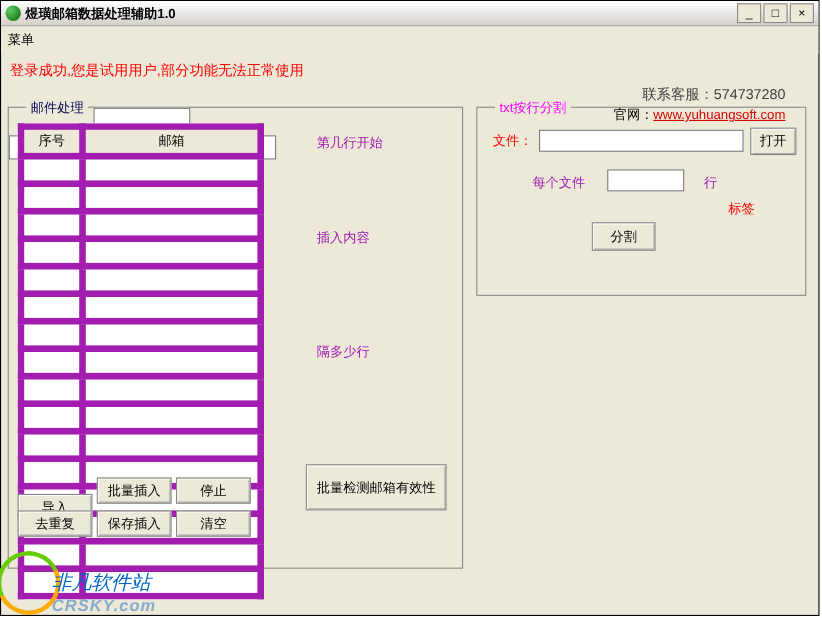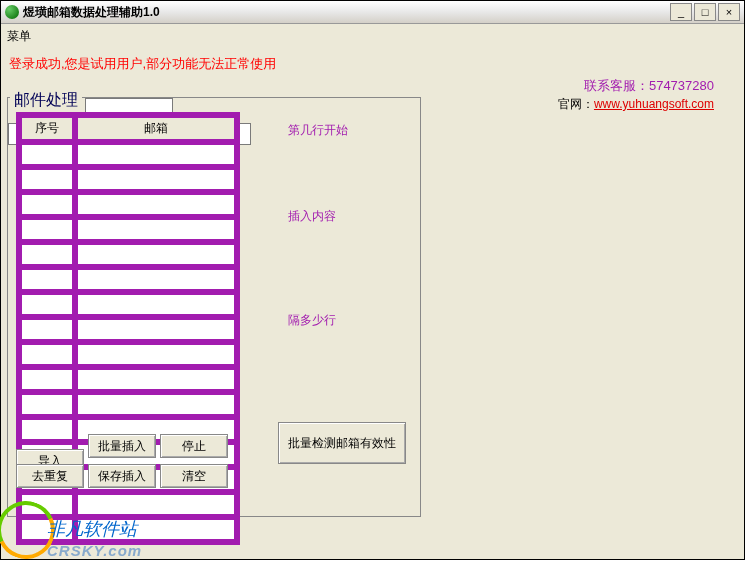--- a/index.html
+++ b/index.html
@@ -6,25 +6,25 @@
   .window{width:745px;height:560px;border:1px solid #000;background:#ece9d8;position:relative;box-sizing:border-box}
   .titlebar{height:22px;background:linear-gradient(#fff,#e8e8e8 50%,#d4d0c8);border-bottom:1px solid #999;display:flex;align-items:center;padding:0 4px}
   .title-icon{width:14px;height:14px;border-radius:50%;background:radial-gradient(circle at 30% 30%,#6c6,#060);margin-right:4px;display:inline-block}
   .title-text{flex:1;font-weight:bold;color:#000}
   .winbtns{display:flex;gap:2px}
   .winbtn{width:20px;height:16px;background:#ece9d8;border:1px solid #888;display:flex;align-items:center;justify-content:center;font-family:Arial;font-size:11px;line-height:1;cursor:default}
   .menubar{padding:4px 6px;color:#000;background:#ece9d8}
   .client{position:relative;padding:2px 6px 6px 6px}
   .alert{color:red;font-size:13px;margin:4px 2px}
   .contact-block{position:absolute;right:30px;top:28px;text-align:right;line-height:18px}
-  .contact-block .qq{color:#a21caf;font-size:13px}
+  .contact-block .qq{color:#404040;font-size:13px}
   .contact-block .site-label{color:#000}
   .contact-block .url{color:#d00;text-decoration:underline}
   .groupbox{position:absolute;border:1px solid #888;box-sizing:border-box}
-  .groupbox>.legend{position:absolute;top:-8px;left:2px;background:#ece9d8;padding:0 4px;font-size:16px}
+  .groupbox>.legend{position:absolute;top:-8px;left:16px;background:#ece9d8;padding:0 4px;font-size:12px}
   .legend.blue{color:#005}
   .legend.pink{color:#f0f}
   
   #g-mail{left:6px;top:96px;width:414px;height:420px}
   .table{position:absolute;left:8px;top:14px;width:224px;height:312px;background:#fff;border:1px solid #888;border-collapse:collapse;overflow:hidden}
   .table th,.table td{border:6px solid #a21caf;padding:2px 6px;font-weight:normal;text-align:center;background:#ece9d8}
   .table th:first-child{width:38px}
   .table tr.body td{background:#fff;height:15px}
   .label{color:#a21caf;position:absolute}
   .tinput{background:#fff;border:1px solid #7a7a7a;box-sizing:border-box}
@@ -191,20 +191,31 @@
       <div id="b-import" class="btn">导入</div>
       <div id="b-batchins" class="btn">批量插入</div>
       <div id="b-stop" class="btn">停止</div>
       <div id="b-dedup" class="btn">去重复</div>
       <div id="b-saveins" class="btn">保存插入</div>
       <div id="b-clear" class="btn">清空</div>
     </div>
     <div id="b-batchcheck" class="btn">批量检测邮箱有效性</div>
   </div>
 
+  <div id="g-split" class="groupbox">
+    <div class="legend pink">txt按行分割</div>
+    <div id="l-file" class="label">文件：</div>
+    <input id="i-file" class="tinput" style="position: absolute;" value="">
+    <div id="b-open" class="btn" style="position:absolute">打开</div>
+    <div id="l-per" class="label">每个文件</div>
+    <input id="i-per" class="tinput" style="position: absolute;" value="">
+    <div id="l-rows" class="label">行</div>
+    <div id="l-tag" class="label">标签</div>
+    <div id="b-split" class="btn" style="position:absolute">分割</div>
+  </div>
 
 
   <div class="watermark">
     <div class="wm-swirl"></div>
     <div class="wm-text1">非凡软件站</div>
     <div class="wm-text2">CRSKY.com</div>
   </div>
 </div>
 
 </body></html>

